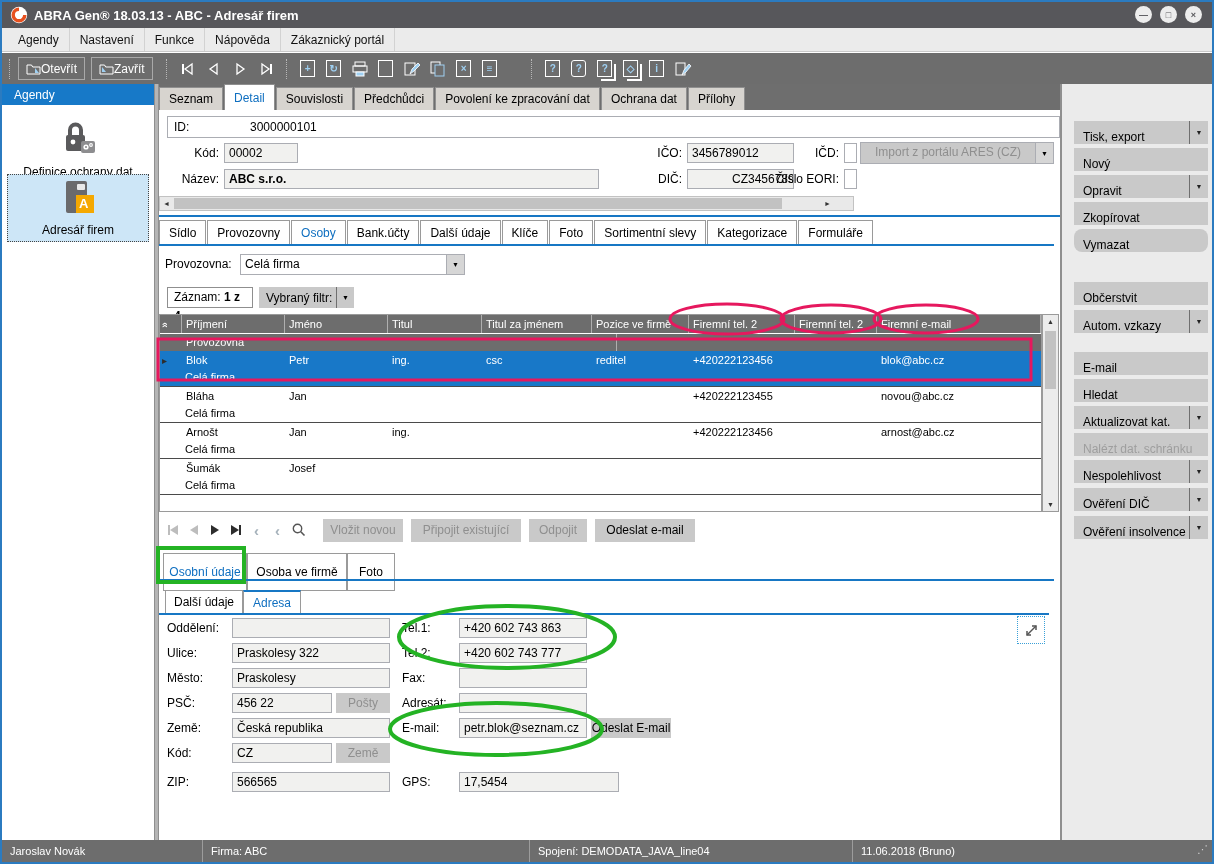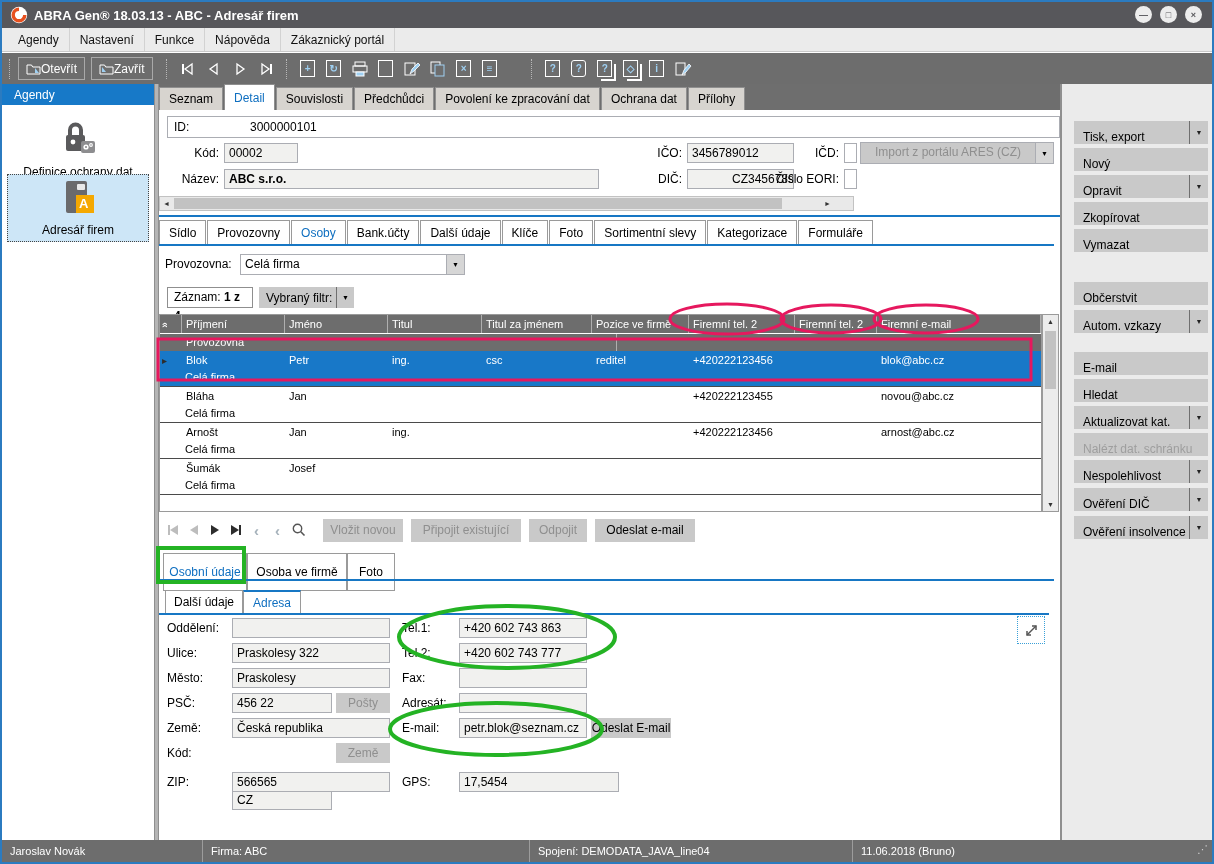--- a/index.html
+++ b/index.html
@@ -488,21 +488,21 @@
     <div class="lbl" style="left:8px;top:559px;">Ulice:</div>
     <div class="fld" style="left:73px;top:559px;width:158px;">Praskolesy 322</div>
     <div class="lbl" style="left:8px;top:584px;">Město:</div>
     <div class="fld" style="left:73px;top:584px;width:158px;">Praskolesy</div>
     <div class="lbl" style="left:8px;top:609px;">PSČ:</div>
     <div class="fld" style="left:73px;top:609px;width:100px;">456 22</div>
     <div class="gbtn disabled" style="left:177px;top:609px;width:54px;height:20px;">Pošty</div>
     <div class="lbl" style="left:8px;top:634px;">Země:</div>
     <div class="fld" style="left:73px;top:634px;width:158px;">Česká republika</div>
     <div class="lbl" style="left:8px;top:659px;">Kód:</div>
-    <div class="fld" style="left:73px;top:659px;width:100px;margin-top:47px;">CZ</div>
+    <div class="fld" style="left:73px;top:659px;width:100px;">CZ</div>
     <div class="gbtn disabled" style="left:177px;top:659px;width:54px;height:20px;">Země</div>
     <div class="lbl" style="left:8px;top:688px;">ZIP:</div>
     <div class="fld" style="left:73px;top:688px;width:158px;">566565</div>
 
     <div class="lbl" style="left:243px;top:534px;">Tel.1:</div>
     <div class="fld" style="left:300px;top:534px;width:128px;">+420 602 743 863</div>
     <div class="lbl" style="left:243px;top:559px;">Tel.2:</div>
     <div class="fld" style="left:300px;top:559px;width:128px;">+420 602 743 777</div>
     <div class="lbl" style="left:243px;top:584px;">Fax:</div>
     <div class="fld" style="left:300px;top:584px;width:128px;"></div>
@@ -527,21 +527,21 @@
       </div>
     <div class="rbtn" style="top:91px;">
         <span class="cap">Opravit</span>
         <span class="dd">
           <i>▼</i>
         </span>
       </div>
     <div class="rbtn" style="top:118px;">
         <span class="cap">Zkopírovat</span>
       </div>
-    <div class="rbtn" style="top:145px;">
+    <div class="rbtn" style="top:145px;border-radius:8px;">
         <span class="cap">Vymazat</span>
       </div>
     <div class="rbtn" style="top:198px;">
         <span class="cap">Občerstvit</span>
       </div>
     <div class="rbtn" style="top:226px;">
         <span class="cap">Autom. vzkazy</span>
         <span class="dd">
           <i>▼</i>
         </span>

